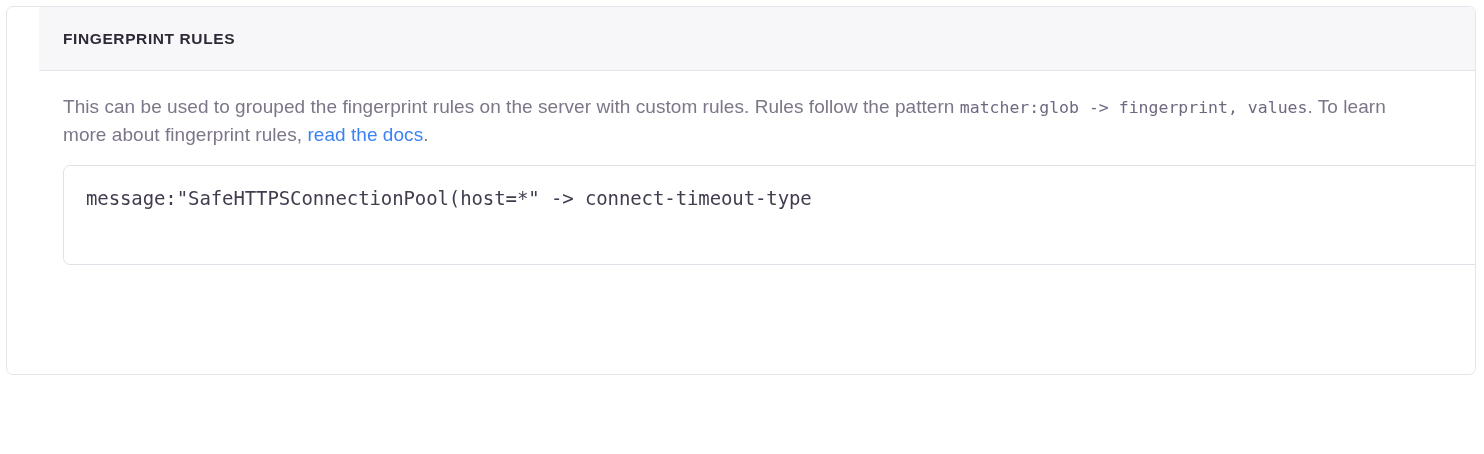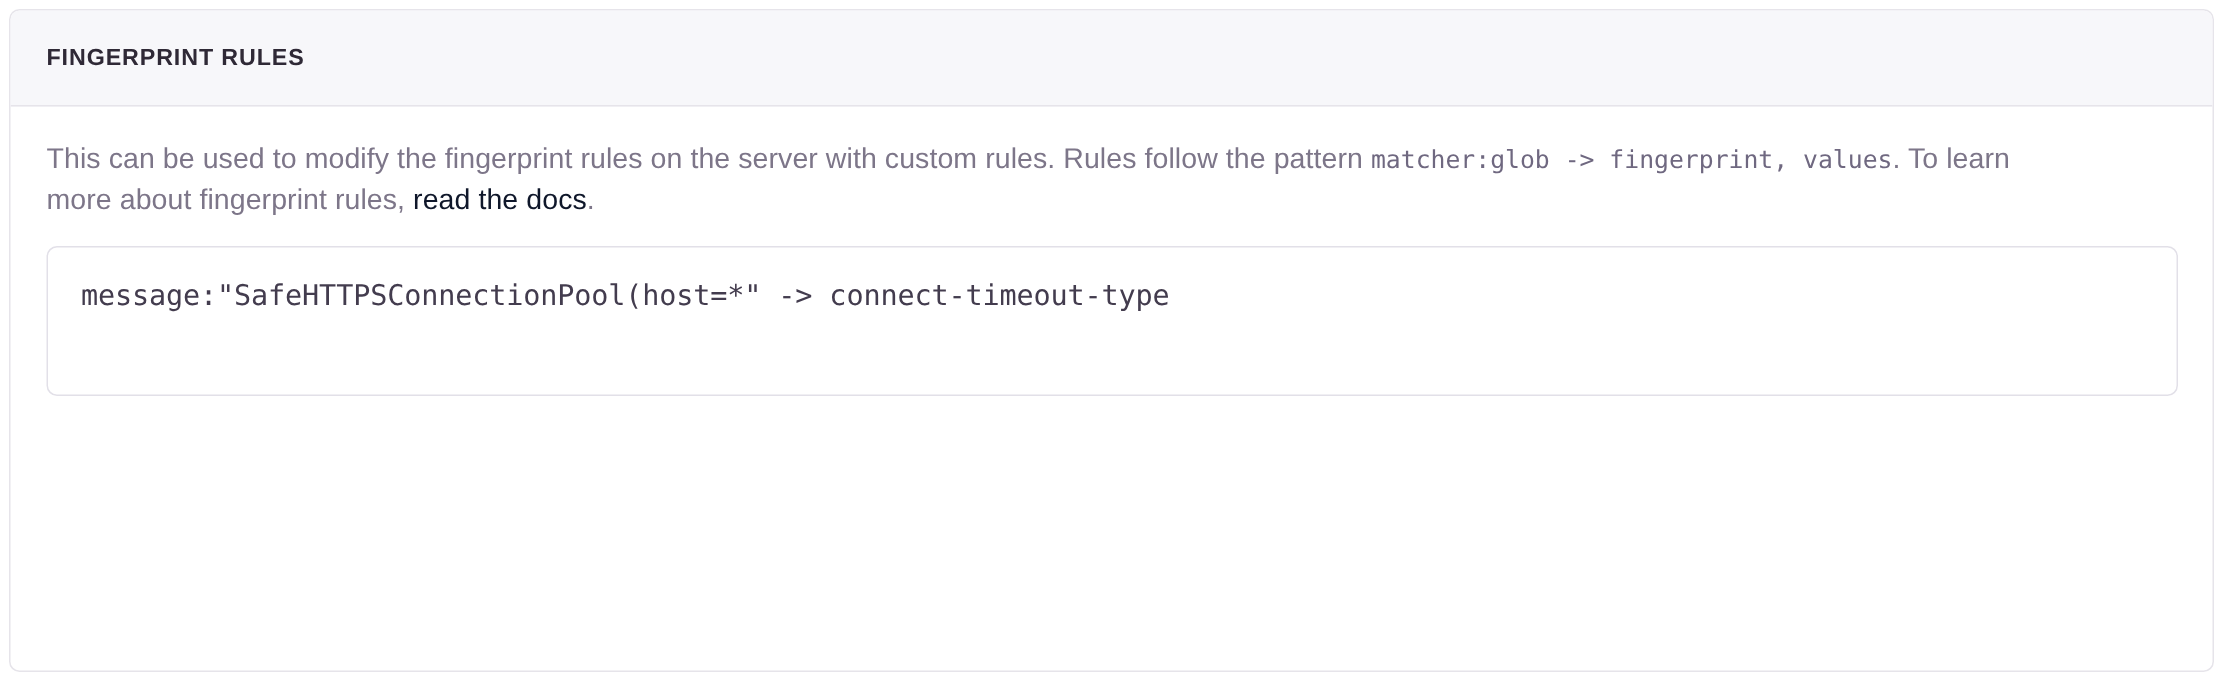--- a/index.html
+++ b/index.html
@@ -20,25 +20,26 @@
     height: 454px;
     box-sizing: border-box;
     padding: 6px 8px 6px 6px;
   }
 
   
   .panel {
     position: relative;
     box-sizing: border-box;
     width: 1470px;
-    height: 442px;
+    height: 369px;
     border: 1px solid #e6e4ea;
     border-radius: 7px;
     background: #ffffff;
     overflow: hidden;
+    padding-left: 32px;
   }
 
   .panel-header {
     box-sizing: border-box;
     height: 64px;
     background: #f7f7fa;
     border-bottom: 1px solid #e6e4ea;
     display: flex;
     align-items: center;
     padding: 0 24px;
@@ -70,21 +71,21 @@
 
   .description .inline-code {
     font-family: "DejaVu Sans Mono", "Liberation Mono", monospace;
     font-size: 16.5px;
     color: #6f6880;
     white-space: pre;
     letter-spacing: 0;
   }
 
   .description .doc-link {
-    color: #0f172a;
+    color: #3b82f6;
     text-decoration: none;
     cursor: pointer;
   }
 
   
   .code-block {
     box-sizing: border-box;
     margin-top: 19px;
     background: #f5f5f8;
     border-radius: 6px;
@@ -130,20 +131,20 @@
 <div class="page">
 
   <section class="panel">
 
     <header class="panel-header">
       <h2 class="panel-title">FINGERPRINT RULES</h2>
     </header>
 
     <div class="panel-body">
 
-      <p class="description"><span>This can be used to modify the fingerprint rules on the server with custom rules. Rules follow the pattern </span><code class="inline-code">matcher:glob -&gt; fingerprint, values</code><span>. To learn more about fingerprint rules, </span><a class="doc-link" href="#">read the docs</a><span>.</span></p>
+      <p class="description"><span>This can be used to grouped the fingerprint rules on the server with custom rules. Rules follow the pattern </span><code class="inline-code">matcher:glob -&gt; fingerprint, values</code><span>. To learn more about fingerprint rules, </span><a class="doc-link" href="#">read the docs</a><span>.</span></p>
 
 
       <textarea class="rules-input" spellcheck="false" placeholder="matcher:glob -&gt; fingerprint, values" style="">message:"SafeHTTPSConnectionPool(host=*" -&gt; connect-timeout-type</textarea>
 
     </div>
   </section>
 </div>
 
 </body></html>

